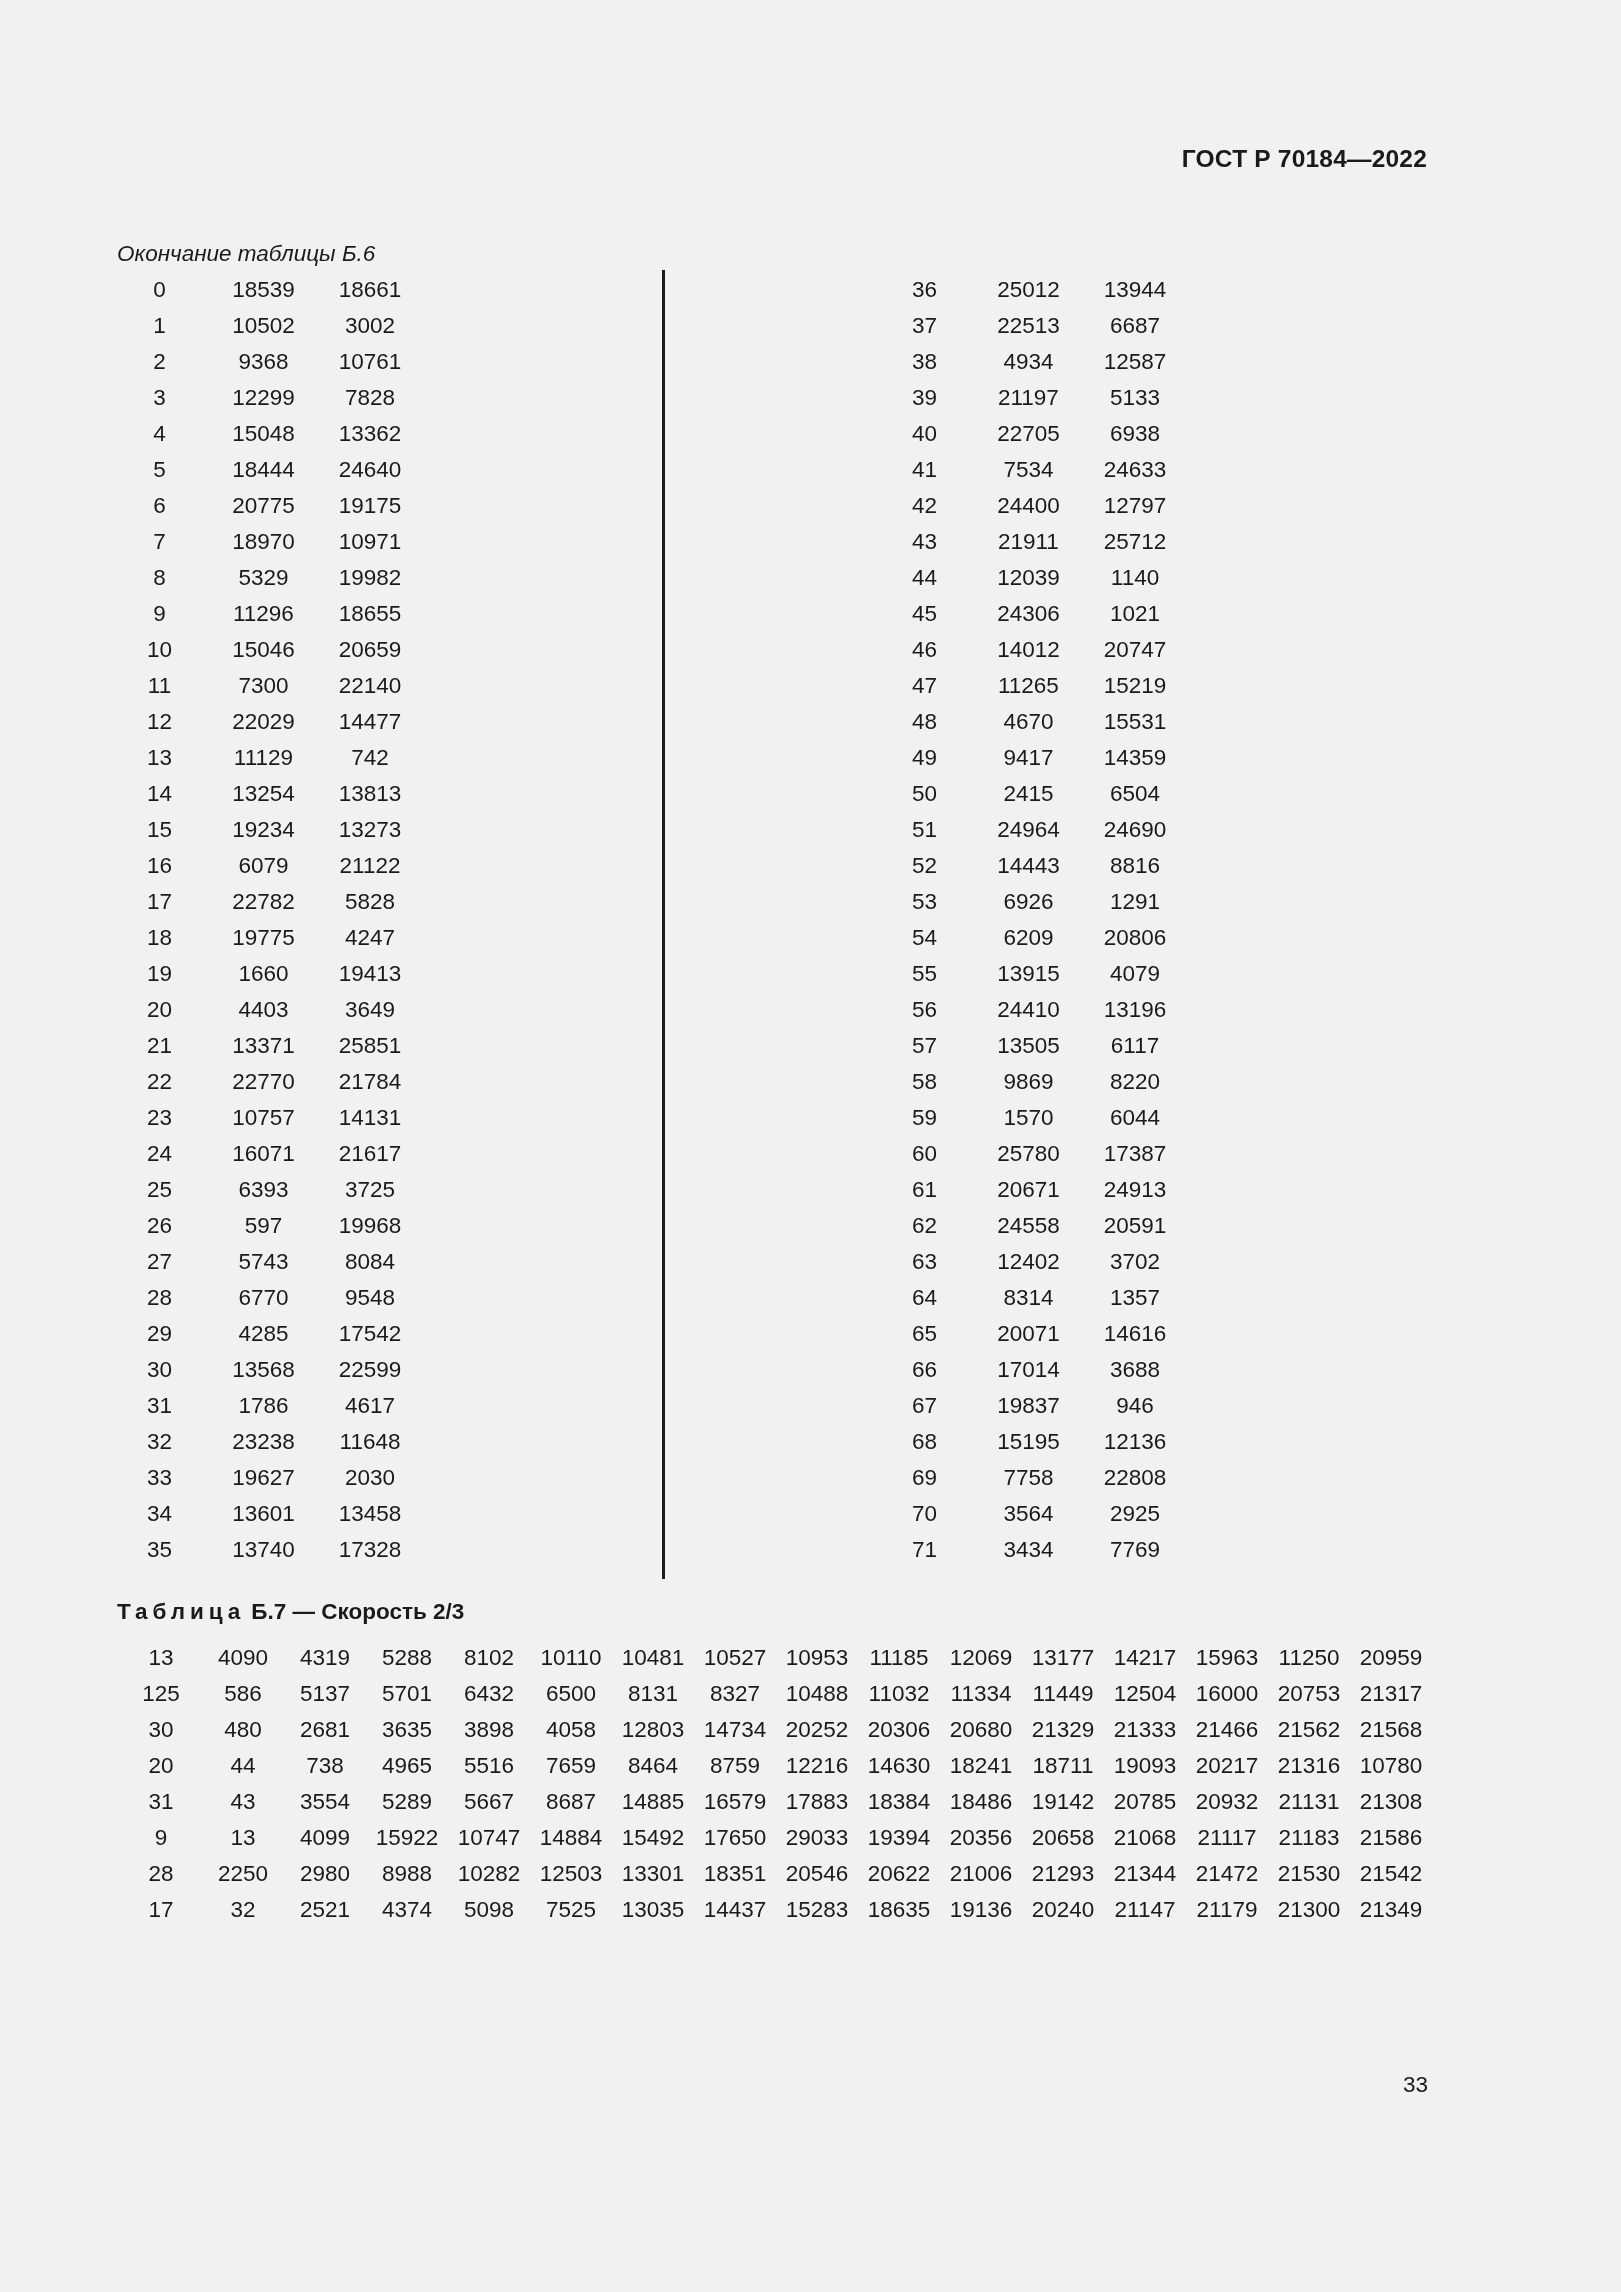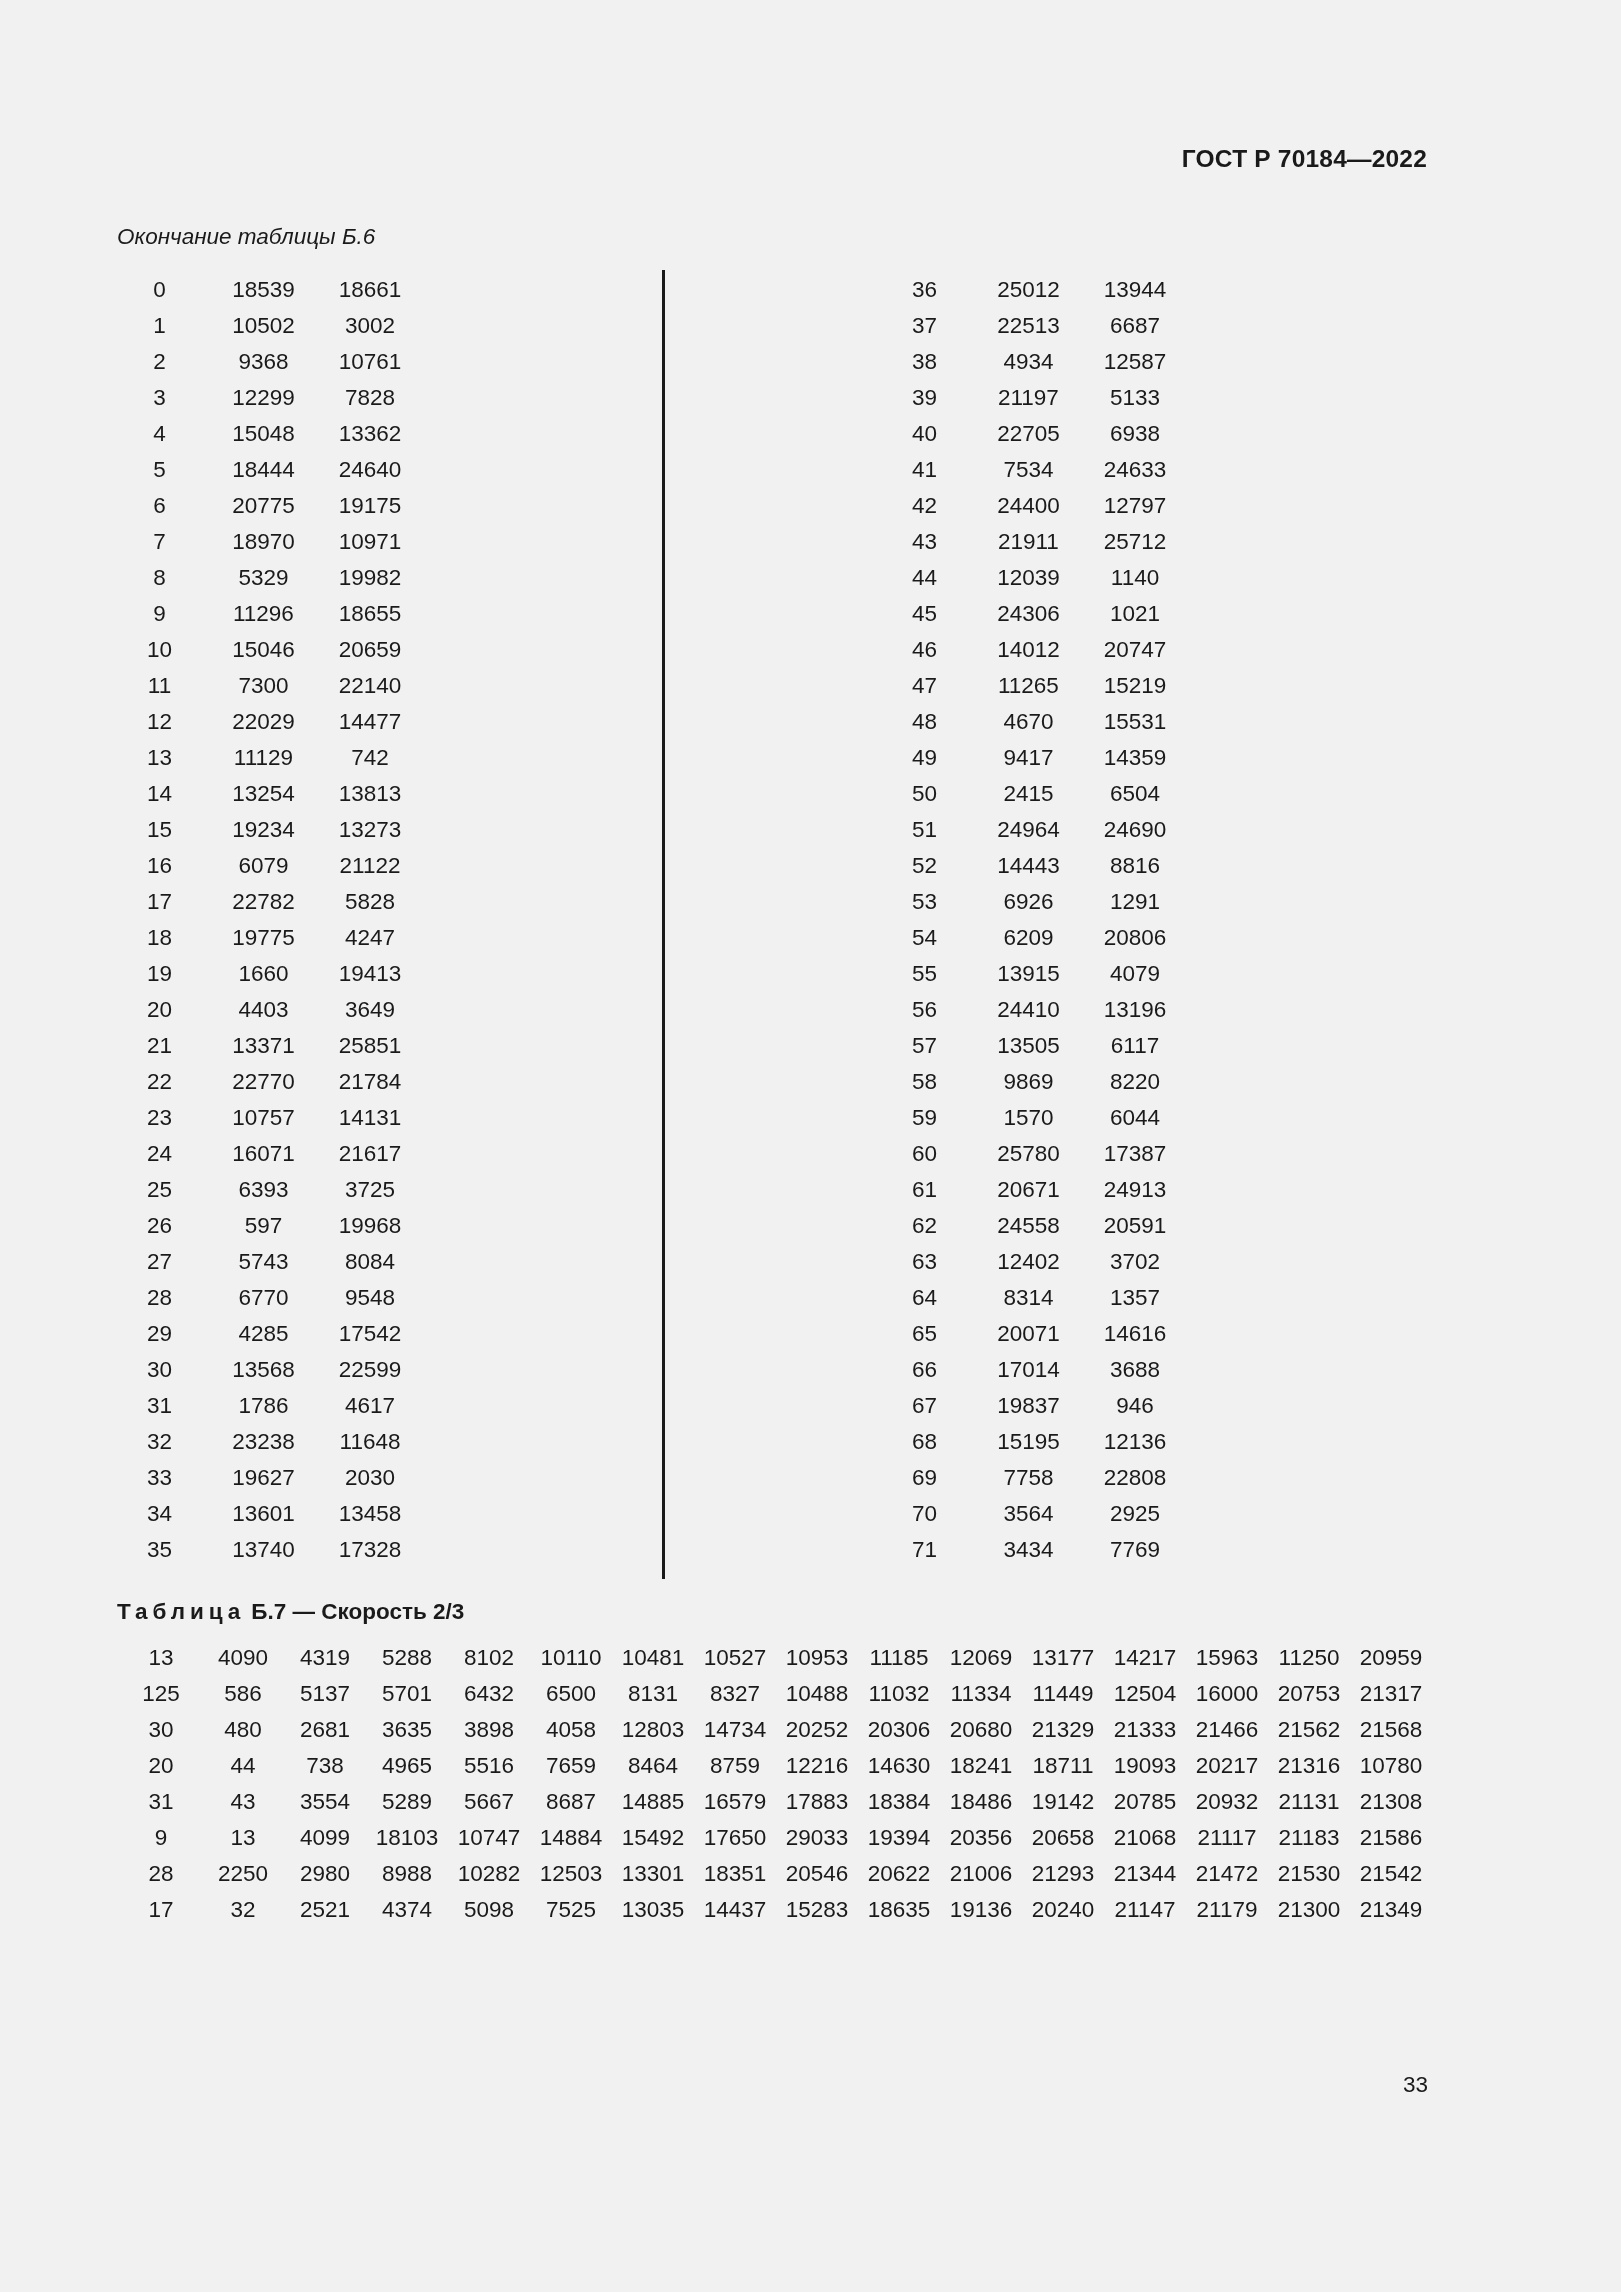--- a/index.html
+++ b/index.html
@@ -19,21 +19,21 @@
       position: absolute;
       top: 145px;
       right: 194px;
       font-family: "Liberation Sans", sans-serif;
       font-weight: bold;
       font-size: 24.5px;
       letter-spacing: 0.2px;
     }
     .continuation-title {
       position: absolute;
-      top: 224px;
+      top: 241px;
       left: 117px;
       font-style: italic;
       font-size: 22.5px;
     }
     .b6-half {
       position: absolute;
       top: 272px;
       width: 294px;
     }
     .b6-left { left: 127px; }
@@ -561,21 +561,21 @@
         <td>19142</td>
         <td>20785</td>
         <td>20932</td>
         <td>21131</td>
         <td>21308</td>
       </tr>
       <tr>
         <td>9</td>
         <td>13</td>
         <td>4099</td>
-        <td>18103</td>
+        <td>15922</td>
         <td>10747</td>
         <td>14884</td>
         <td>15492</td>
         <td>17650</td>
         <td>29033</td>
         <td>19394</td>
         <td>20356</td>
         <td>20658</td>
         <td>21068</td>
         <td>21117</td>

